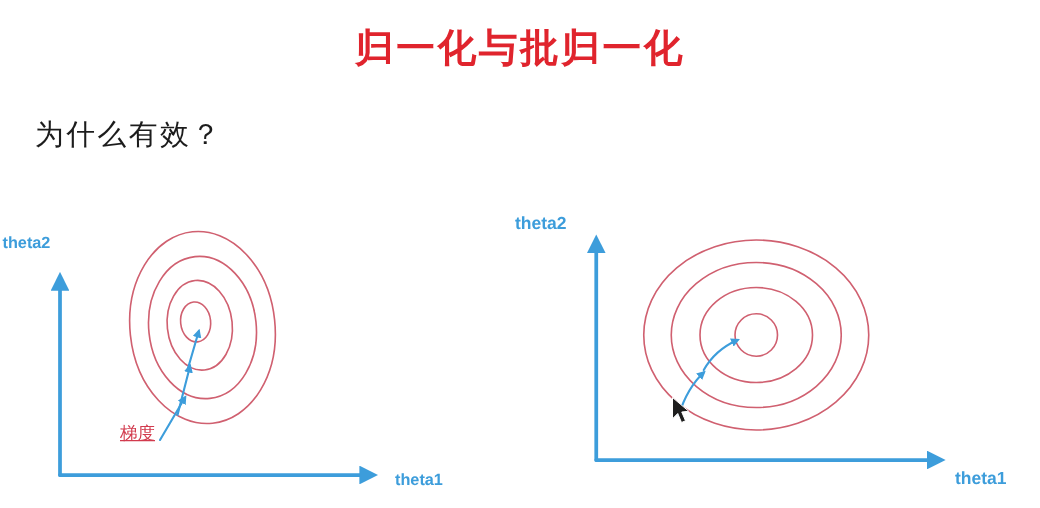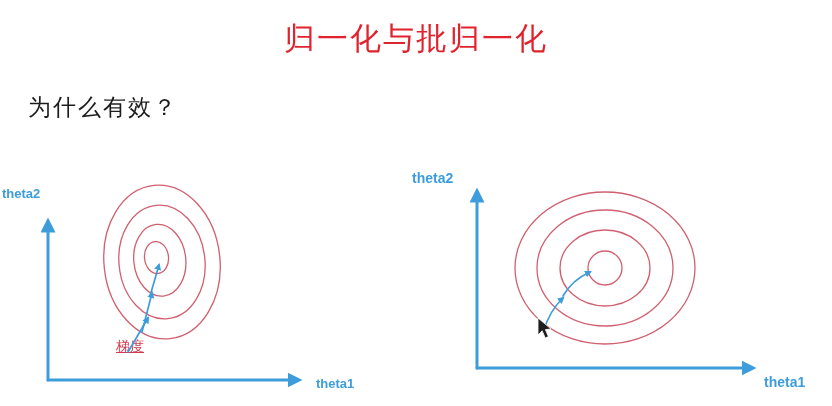--- a/index.html
+++ b/index.html
@@ -7,36 +7,36 @@
   body {
     background:#ffffff;
     font-family:"Liberation Sans", sans-serif;
     position:relative;
     overflow:hidden;
   }
   .slide { position:absolute; inset:0; background:#fff; }
 
   .title {
     position:absolute; top:18px; left:0; width:100%;
-    text-align:center; font-size:31px; font-weight:normal;
+    text-align:center; font-size:31px; font-weight:bold;
     color:var(--title-red); letter-spacing:2px;
   }
   .subtitle {
     position:absolute; top:92px; left:28px;
     font-size:23px; color:#1c1c1c; letter-spacing:2px;
   }
 
   .axis-label {
     position:absolute; color:var(--axis-blue);
     font-size:13px; font-weight:bold;
   }
   .axis-label.lg { font-size:14px; }
 
   .grad-label {
-    position:absolute; top:338px; left:116px;
+    position:absolute; top:338px; left:96px;
     font-size:14px; color:var(--gradient-red);text-decoration:underline;
   }
 
   .diagram-svg { position:absolute; }
   #left-svg  { left:0;   top:160px; }
   #right-svg { left:400px; top:160px; }
 
   .axis-line  { stroke:var(--axis-blue); stroke-width:3; fill:none; stroke-linecap:round; }
   .contour    { stroke:var(--contour-red); stroke-width:1.3; fill:none; }
   .grad-arrow { stroke:var(--axis-blue); stroke-width:1.7; fill:none; stroke-linecap:round; }

